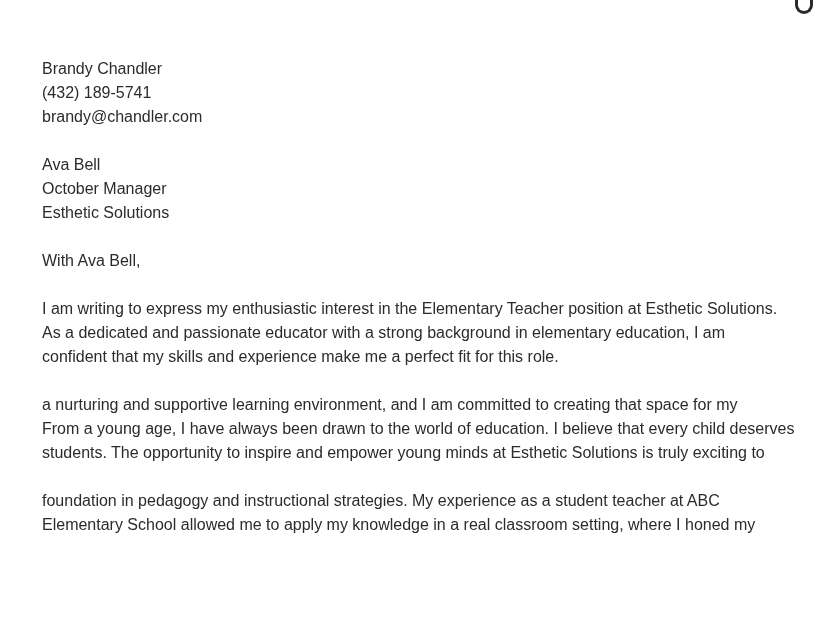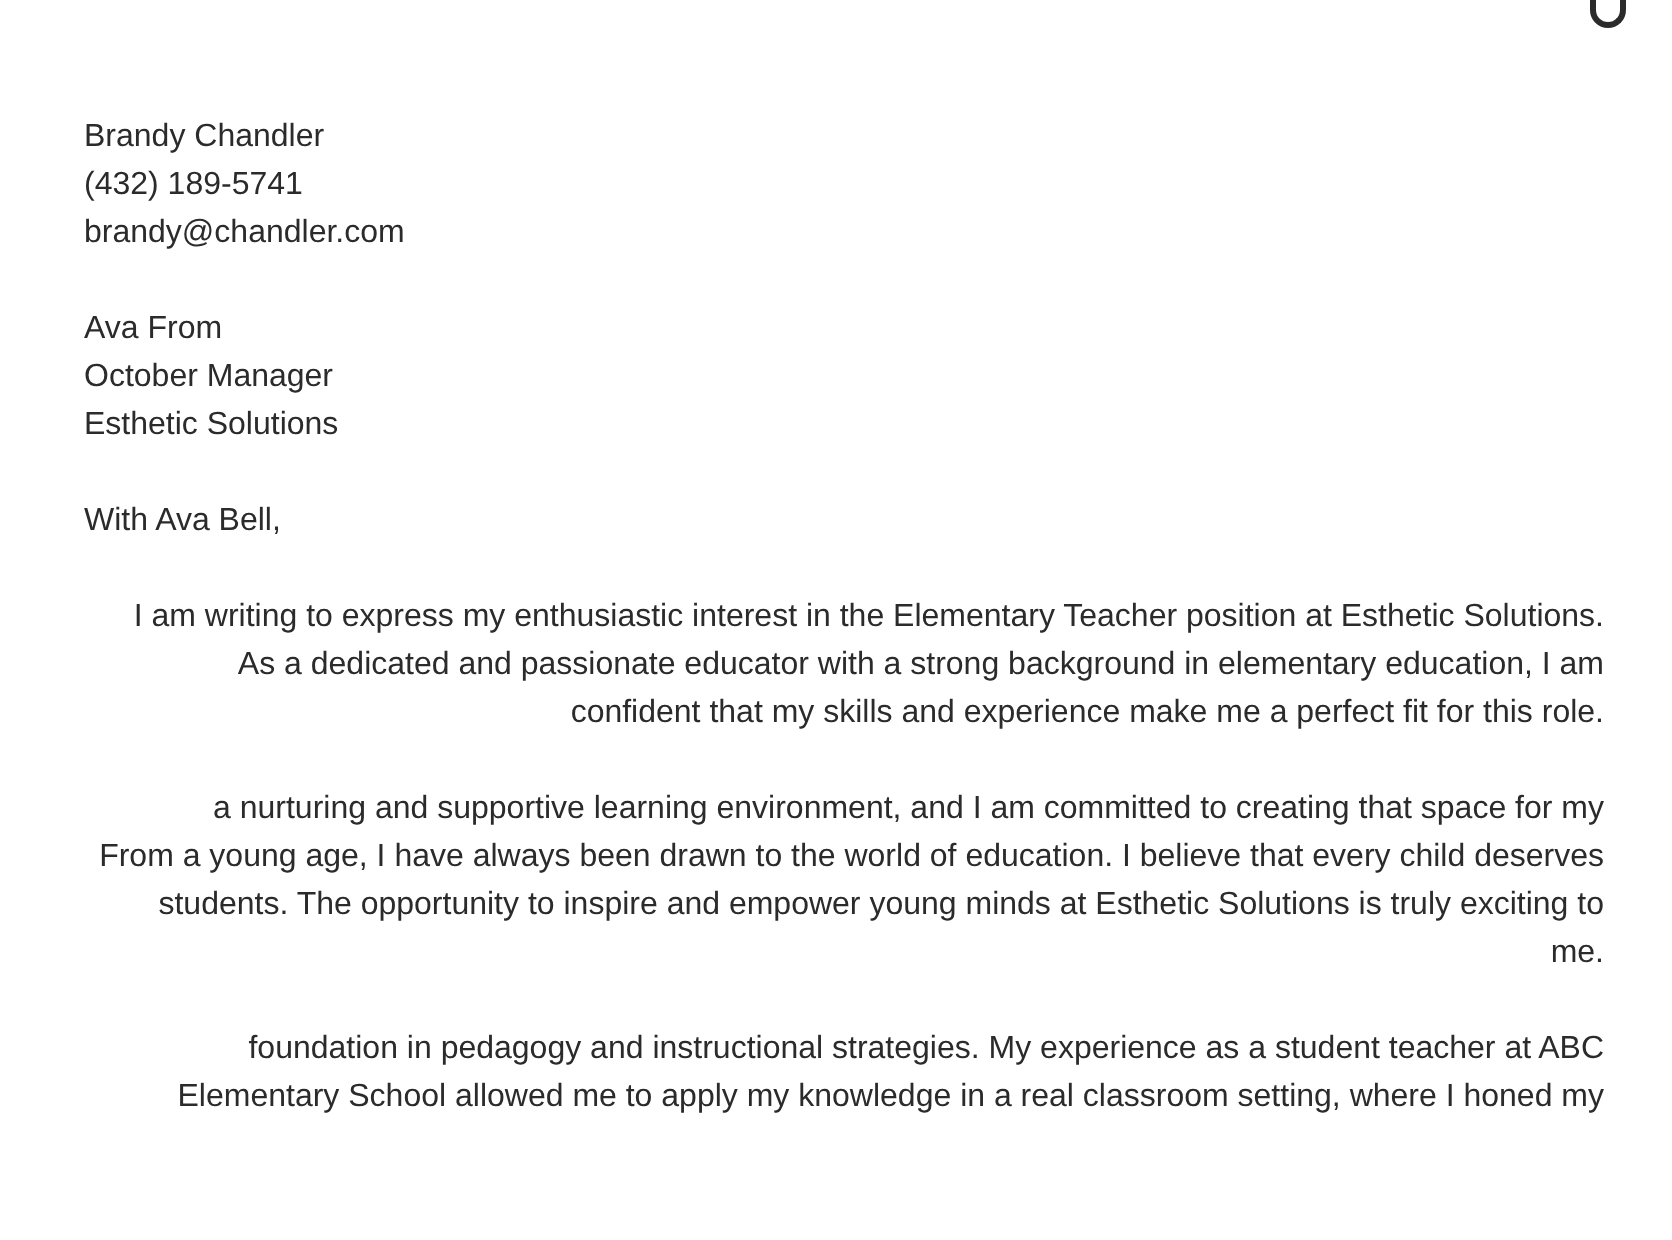--- a/index.html
+++ b/index.html
@@ -30,57 +30,56 @@
     }
     .letter {
       position: absolute;
       left: 42px;
       top: 41px;
       width: 760px;
     }
     .block { margin: 16px 0 24px 0; }
     .line { display: block; white-space: nowrap; }
     .para { margin: 0 0 24px 0; }
-    .para .line { white-space: nowrap; text-align: right; }
+    .para .line { white-space: nowrap; }
   </style>
 </head>
 <body>
 
 <div class="corner-icon"></div>
 
 <div class="letter">
 
   <div class="block">
     <span class="line">Brandy Chandler</span>
     <span class="line">(432) 189-5741</span>
     <span class="line">brandy@chandler.com</span>
   </div>
 
 
   <div class="block">
-    <span class="line">Ava From</span>
+    <span class="line">Ava Bell</span>
     <span class="line">October Manager</span>
     <span class="line">Esthetic Solutions</span>
   </div>
 
   <div class="block">
     <span class="line">With Ava Bell,</span>
   </div>
 
   <div class="para">
     <span class="line">I am writing to express my enthusiastic interest in the Elementary Teacher position at Esthetic Solutions.</span>
     <span class="line">As a dedicated and passionate educator with a strong background in elementary education, I am</span>
     <span class="line">confident that my skills and experience make me a perfect fit for this role.</span>
   </div>
 
   <div class="para">
     <span class="line">a nurturing and supportive learning environment, and I am committed to creating that space for my</span>
     <span class="line">From a young age, I have always been drawn to the world of education. I believe that every child deserves</span>
     <span class="line">students. The opportunity to inspire and empower young minds at Esthetic Solutions is truly exciting to</span>
-    <span class="line">me.</span>
   </div>
 
   <div class="para">
     <span class="line">foundation in pedagogy and instructional strategies. My experience as a student teacher at ABC</span>
     <span class="line">Elementary School allowed me to apply my knowledge in a real classroom setting, where I honed my</span>
   </div>
 
 </div>
 
 </body></html>

